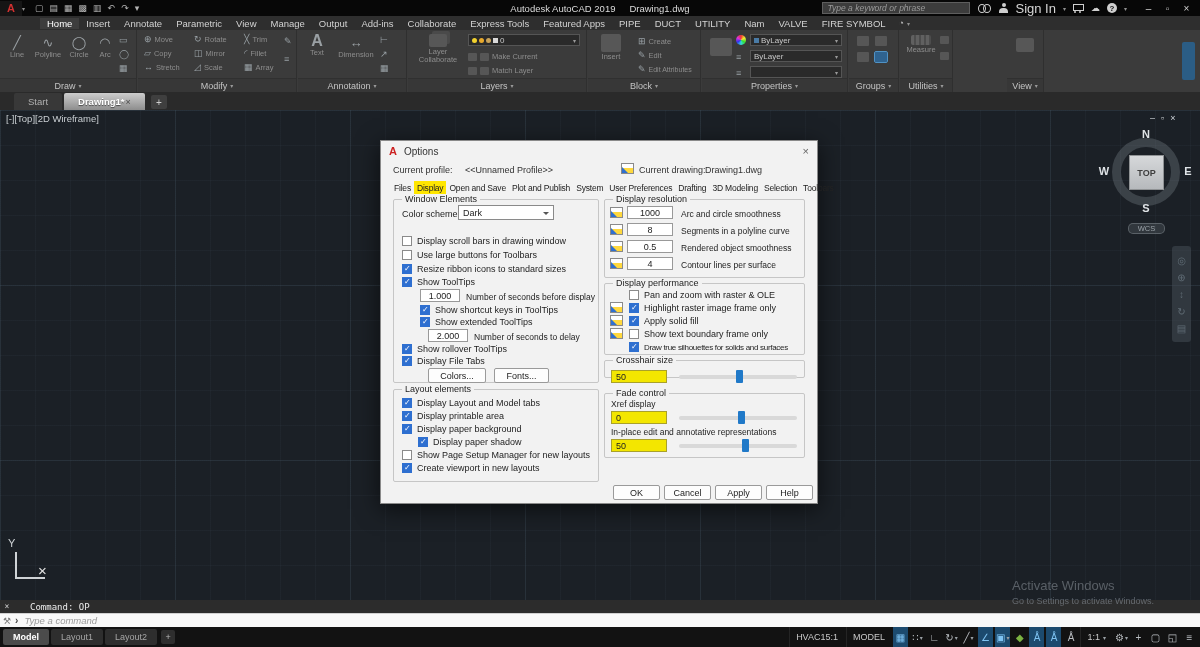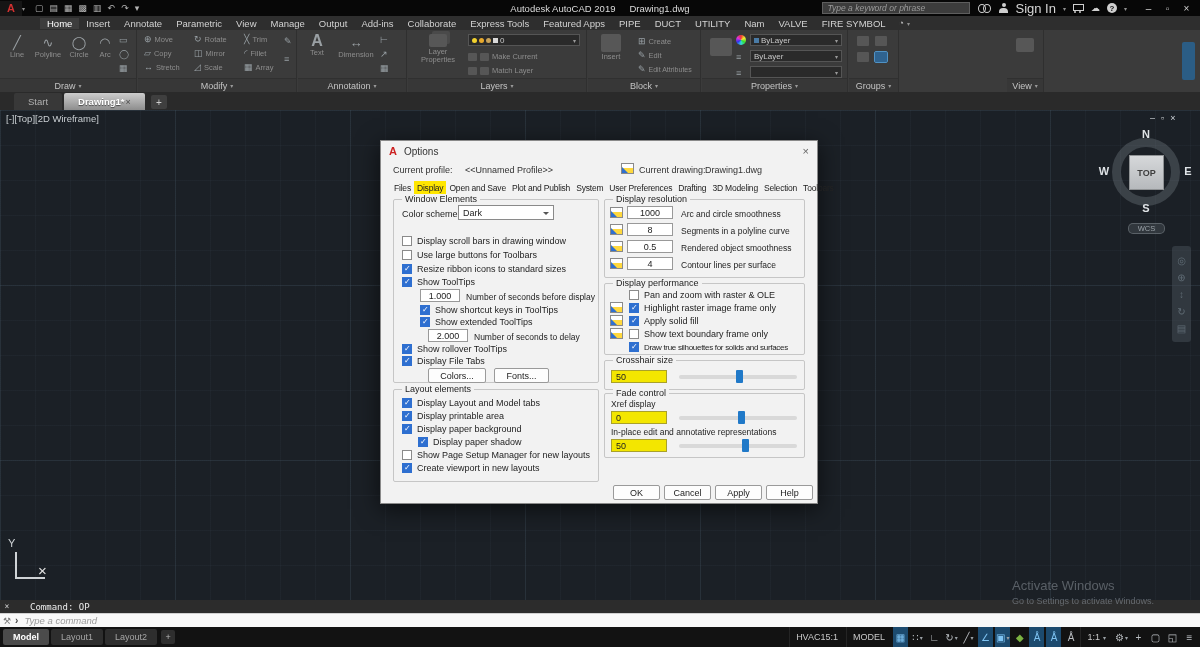--- a/index.html
+++ b/index.html
@@ -347,21 +347,21 @@
       <div class="plabel">
         <span>Annotation</span>
           <i class="pcaret">▾</i>
       </div>
     </div>
 
     <div class="panel" style="left:408px;width:179px">
       <div class="pbody">
         <div class="tool" style="left:4px;top:4px;width:52px">
           <span class="blk" style="width:18px;height:13px;box-shadow:3px -3px 0 #4a4a4a"></span>
-          <span class="tlbl" style="white-space:normal;width:50px">Layer Properties</span>
+          <span class="tlbl" style="white-space:normal;width:50px">Layer Collaborate</span>
         </div>
         <div class="dkcombo" style="left:60px;top:4px;width:112px">
           <span class="dot d1"></span>
           <span class="dot d2"></span>
           <span class="dot d3"></span>
           <span class="d4"></span>
           <span>0</span>
           <span class="dcar">▾</span>
         </div>
         <div class="mtool" style="left:60px;top:22px">
@@ -445,20 +445,34 @@
         <span class="tile abs" style="left:26px;top:6px;width:12px;height:10px"></span>
         <span class="tile abs" style="left:8px;top:22px;width:12px;height:10px"></span>
         <span class="tile blue abs" style="left:26px;top:22px;width:12px;height:10px"></span>
       </div>
       <div class="plabel">
         <span>Groups</span>
           <i class="pcaret">▾</i>
       </div>
     </div>
 
+    <div class="panel" style="left:900px;width:53px">
+      <div class="pbody">
+        <div class="tool" style="left:4px;top:5px;width:34px">
+          <span class="blk" style="width:20px;height:10px;background:repeating-linear-gradient(90deg,#606060 0 3px,#4c4c4c 3px 5px)"></span>
+          <span class="tlbl">Measure</span>
+        </div>
+        <span class="tile abs" style="left:40px;top:6px"></span>
+        <span class="tile abs" style="left:40px;top:22px"></span>
+      </div>
+      <div class="plabel">
+        <span>Utilities</span>
+          <i class="pcaret">▾</i>
+      </div>
+    </div>
 
 
     <div class="panel" style="left:1007px;width:37px">
       <div class="pbody">
         <span class="blk abs" style="left:9px;top:8px;width:18px;height:14px"></span>
       </div>
       <div class="plabel">
         <span>View</span>
           <i class="pcaret">▾</i>
       </div>
@@ -649,21 +663,21 @@
       <div class="cbrow" style="left:24px;top:45px">
         <span class="cb"></span>
         <span>Show text boundary frame only</span>
       </div>
       <div class="cbrow xs" style="left:24px;top:58px">
         <span class="cb on"></span>
         <span>Draw true silhouettes for solids and surfaces</span>
       </div>
     </div>
 
-    <div class="grp" style="left:223px;top:219px;width:201px;height:30px">
+    <div class="grp" style="left:223px;top:219px;width:201px;height:18px">
       <span class="gtitle">Crosshair size</span>
       <input class="yfield" style="left: 6px; top: 9px;" value="50">
       <div class="strack" style="left:74px;top:14px;width:118px">
         <span class="sthumb" style="left:48%"></span>
       </div>
     </div>
 
     <div class="grp" style="left:223px;top:252px;width:201px;height:65px">
       <span class="gtitle">Fade control</span>
       <span class="flbl" style="left:6px;top:5px">Xref display</span>

